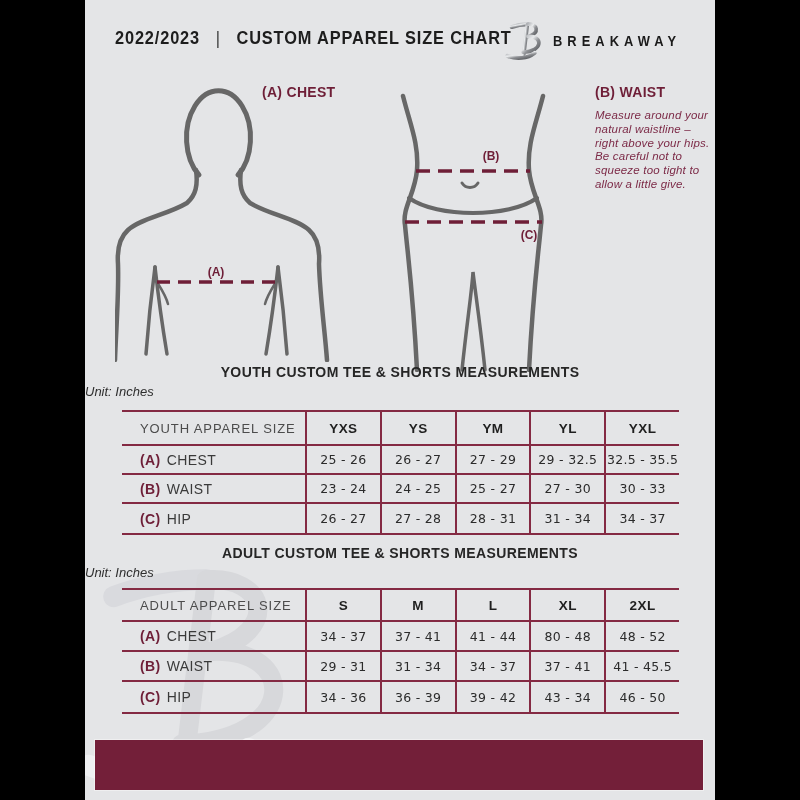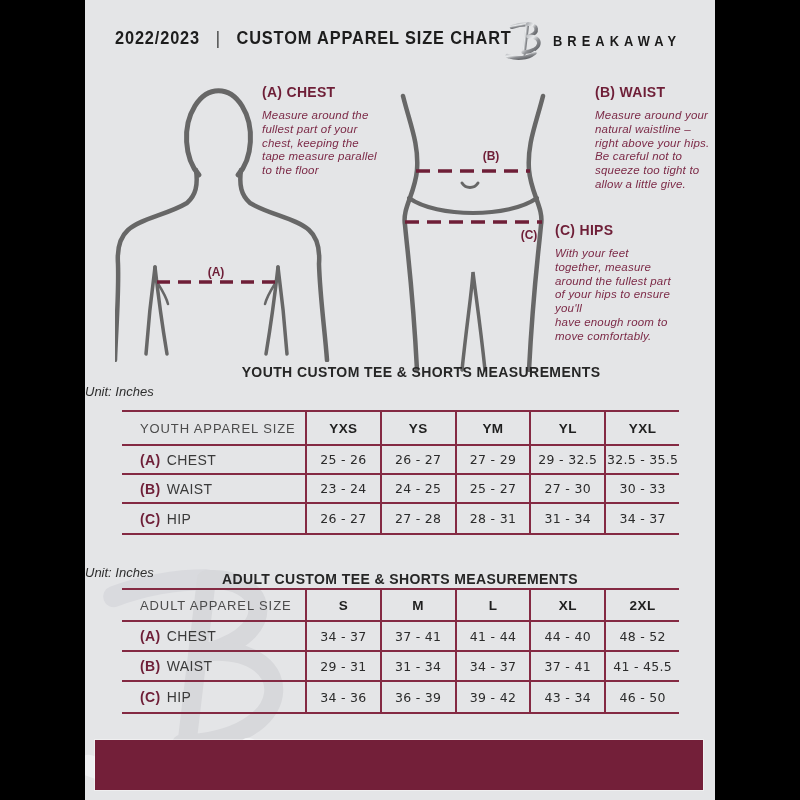--- a/index.html
+++ b/index.html
@@ -136,47 +136,32 @@
           <path d="M 70 288 C 75 240 80 208 81 190 C 83 208 88 240 93 288" stroke-width="3.5"></path>
         </g>
         <line x1="24" y1="89" x2="138" y2="89" stroke="#6e1e37" stroke-width="3.5" stroke-dasharray="14 8"></line>
         <text x="99" y="78" text-anchor="middle" font-family="Liberation Sans, sans-serif" font-size="12" font-weight="bold" fill="#6e1e37">(B)</text>
         <line x1="13" y1="140" x2="150" y2="140" stroke="#6e1e37" stroke-width="3.5" stroke-dasharray="14 8"></line>
         <text x="137" y="157" text-anchor="middle" font-family="Liberation Sans, sans-serif" font-size="12" font-weight="bold" fill="#6e1e37">(C)</text>
       </svg>
 
       <div class="guide-block" style="left:177px; top:84px; width:145px;">
         <div class="guide-heading">(A) CHEST</div>
-        <div class="guide-body">Measure around the
-fullest part of your
-chest, keeping the
-tape measure parallel
-to the floor</div>
       </div>
       <div class="guide-block" style="left:470px; top:84px; width:165px;margin-left:40px;">
         <div class="guide-heading">(B) WAIST</div>
         <div class="guide-body">Measure around your
 natural waistline –
 right above your hips.
 Be careful not to
 squeeze too tight to
 allow a little give.</div>
       </div>
-      <div class="guide-block" style="left:470px; top:222px; width:165px;">
-        <div class="guide-heading">(C) HIPS</div>
-        <div class="guide-body">With your feet
-together, measure
-around the fullest part
-of your hips to ensure
-you'll
-have enough room to
-move comfortably.</div>
-      </div>
-
-      <div class="tbl-title" style="top:364px;padding-left:21px;">YOUTH CUSTOM TEE &amp; SHORTS MEASUREMENTS</div>
+
+      <div class="tbl-title" style="top:364px;">YOUTH CUSTOM TEE &amp; SHORTS MEASUREMENTS</div>
       <div class="tbl-unit" style="top:384px;">Unit: Inches</div>
 
       <div class="size-table" id="youth-table">
         <div class="cell head-label">YOUTH APPAREL SIZE</div>
         <div class="cell head-size">YXS</div>
         <div class="cell head-size">YS</div>
         <div class="cell head-size">YM</div>
         <div class="cell head-size">YL</div>
         <div class="cell head-size">YXL</div>
 
@@ -204,39 +189,39 @@
           <span class="pfx">(C)</span>
           <span>HIP</span>
         </div>
         <div class="cell val">26 - 27</div>
         <div class="cell val">27 - 28</div>
         <div class="cell val">28 - 31</div>
         <div class="cell val">31 - 34</div>
         <div class="cell val">34 - 37</div>
       </div>
 
-      <div class="tbl-title" style="top:545px;margin-top:26px;">ADULT CUSTOM TEE &amp; SHORTS MEASUREMENTS</div>
+      <div class="tbl-title" style="top:545px;">ADULT CUSTOM TEE &amp; SHORTS MEASUREMENTS</div>
       <div class="tbl-unit" style="top:565px;">Unit: Inches</div>
 
       <div class="size-table" id="adult-table">
         <div class="cell head-label">ADULT APPAREL SIZE</div>
         <div class="cell head-size">S</div>
         <div class="cell head-size">M</div>
         <div class="cell head-size">L</div>
         <div class="cell head-size">XL</div>
         <div class="cell head-size">2XL</div>
 
         <div class="cell row-label">
           <span class="pfx">(A)</span>
           <span>CHEST</span>
         </div>
         <div class="cell val">34 - 37</div>
         <div class="cell val">37 - 41</div>
         <div class="cell val">41 - 44</div>
-        <div class="cell val">44 - 40</div>
+        <div class="cell val">80 - 48</div>
         <div class="cell val">48 - 52</div>
 
         <div class="cell row-label">
           <span class="pfx">(B)</span>
           <span>WAIST</span>
         </div>
         <div class="cell val">29 - 31</div>
         <div class="cell val">31 - 34</div>
         <div class="cell val">34 - 37</div>
         <div class="cell val">37 - 41</div>

